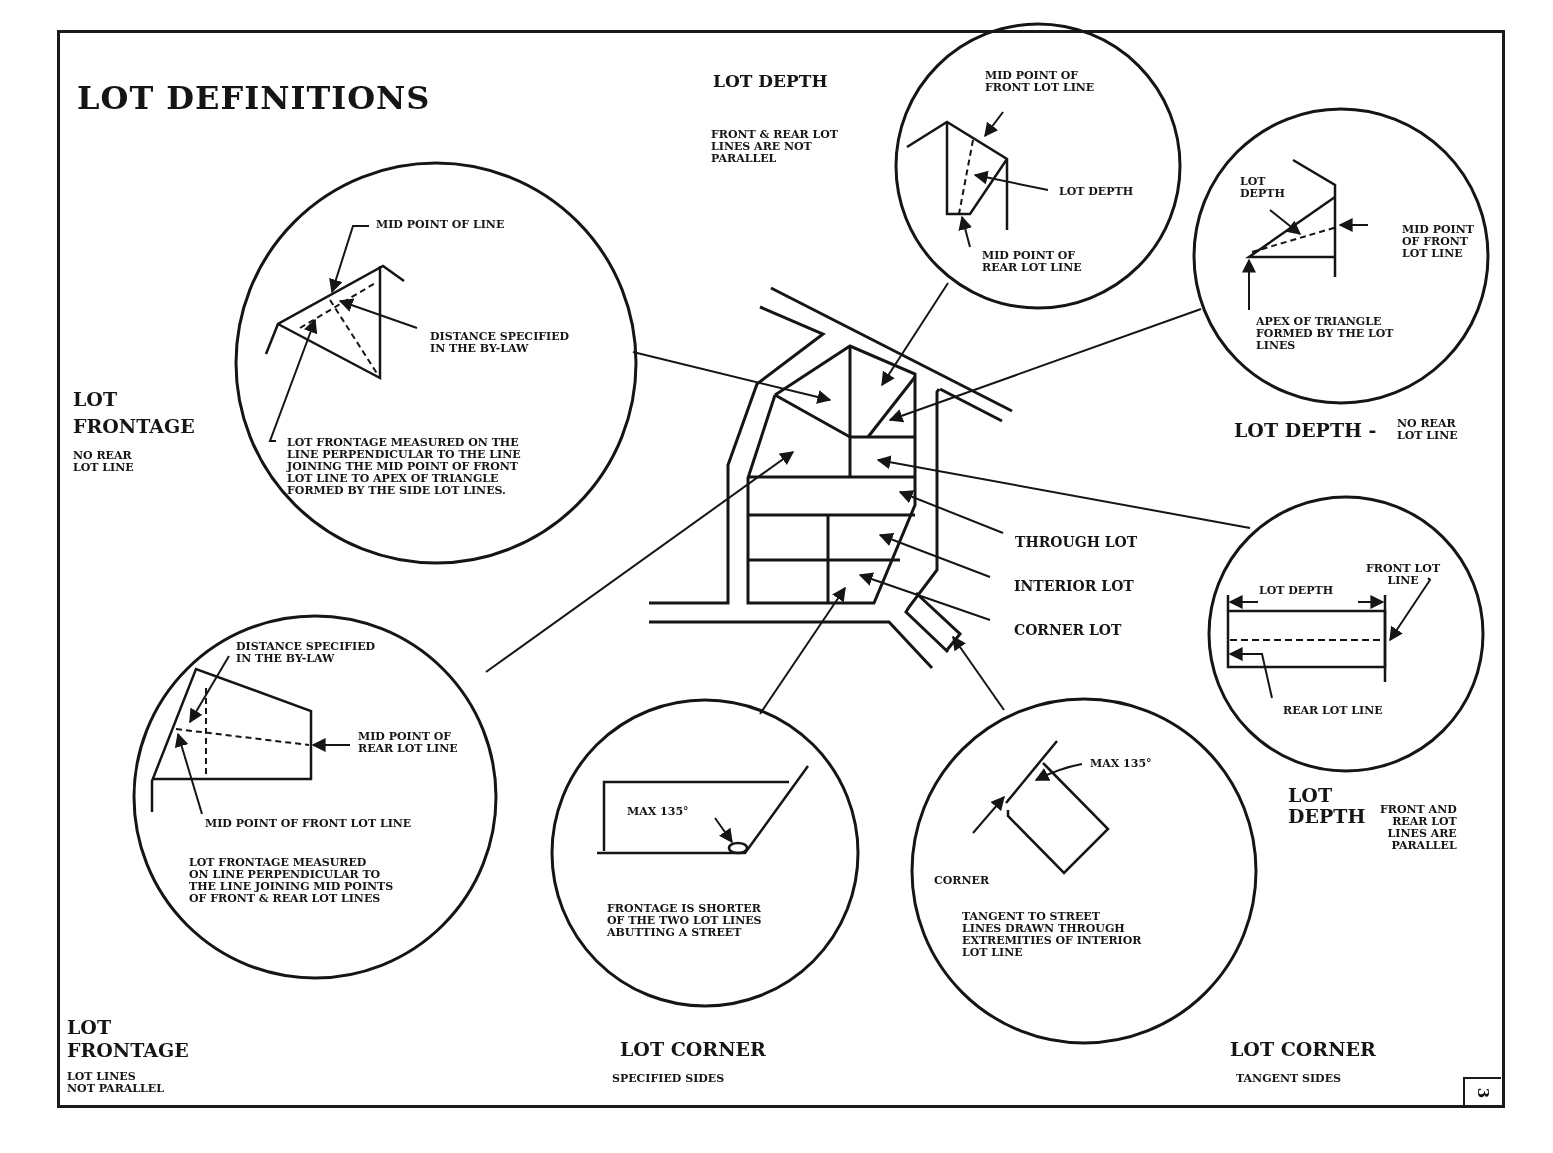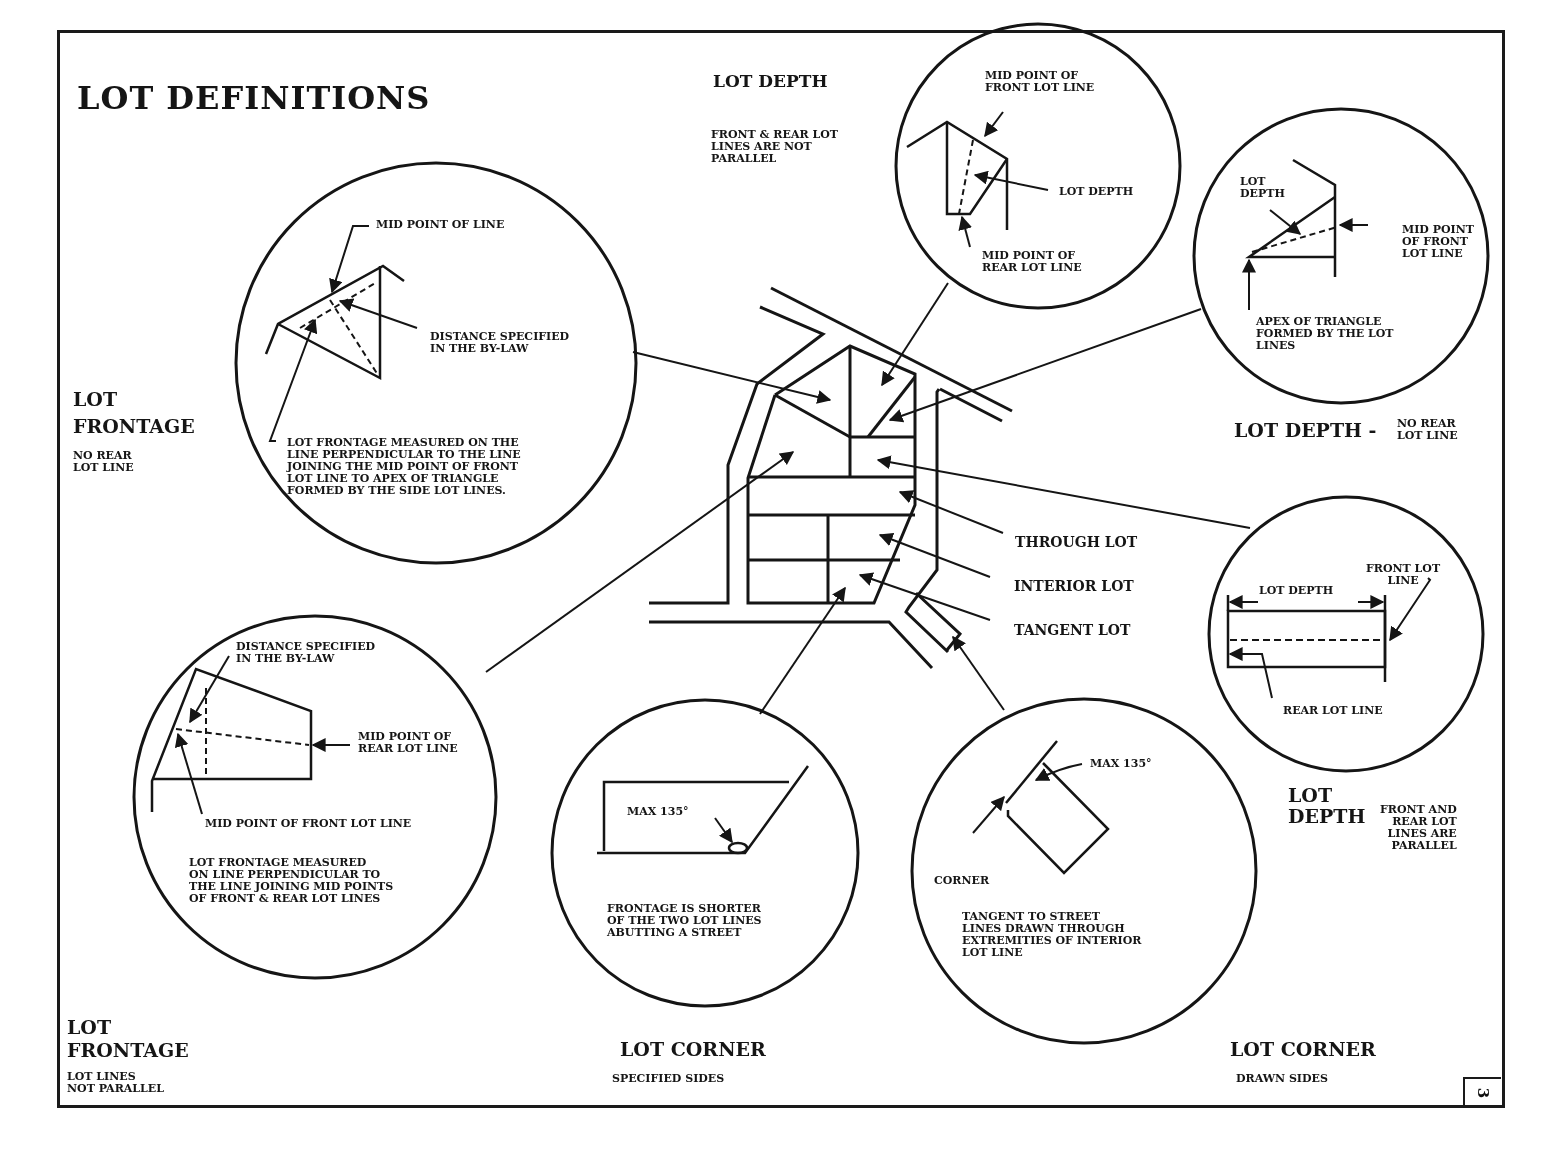--- a/index.html
+++ b/index.html
@@ -196,21 +196,21 @@
 LOT LINE</div>
 <div class="txt c" style="left:1256px;top:316px;">APEX OF TRIANGLE
 FORMED BY THE LOT
 LINES</div>
 <div class="txt h" style="left:1234px;top:420px;">LOT DEPTH -</div>
 <div class="txt c" style="left:1397px;top:418px;">NO REAR
 LOT LINE</div>
 
 <div class="txt c" style="left:1015px;top:535px;font-size:14px;">THROUGH LOT</div>
 <div class="txt c" style="left:1014px;top:579px;font-size:14px;">INTERIOR LOT</div>
-<div class="txt c" style="left:1014px;top:623px;font-size:14px;">TANGENT LOT</div>
+<div class="txt c" style="left:1014px;top:623px;font-size:14px;">CORNER LOT</div>
 
 <div class="txt c" style="left:1343px;top:563px;text-align:center;margin-left:23px;">FRONT LOT
 LINE</div>
 <div class="txt c" style="left:1259px;top:585px;">LOT DEPTH</div>
 <div class="txt c" style="left:1283px;top:705px;">REAR LOT LINE</div>
 <div class="txt h" style="left:1288px;top:785px;">LOT</div>
 <div class="txt h" style="left:1288px;top:806px;">DEPTH</div>
 <div class="txt c" style="left:1380px;top:804px;text-align:right;">FRONT AND
 REAR LOT
 LINES ARE
@@ -237,17 +237,17 @@
 <div class="txt h" style="left:620px;top:1039px;">LOT CORNER</div>
 <div class="txt c" style="left:612px;top:1073px;">SPECIFIED SIDES</div>
 
 <div class="txt c" style="left:1090px;top:758px;">MAX 135°</div>
 <div class="txt c" style="left:934px;top:839px;margin-top:36px;">CORNER</div>
 <div class="txt c" style="left:962px;top:911px;">TANGENT TO STREET
 LINES DRAWN THROUGH
 EXTREMITIES OF INTERIOR
 LOT LINE</div>
 <div class="txt h" style="left:1230px;top:1039px;">LOT CORNER</div>
-<div class="txt c" style="left:1236px;top:1073px;">DRAWN SIDES</div>
+<div class="txt c" style="left:1236px;top:1073px;">TANGENT SIDES</div>
 
 <div class="pg">
     <span>3</span>
   </div>
 
 </body></html>

